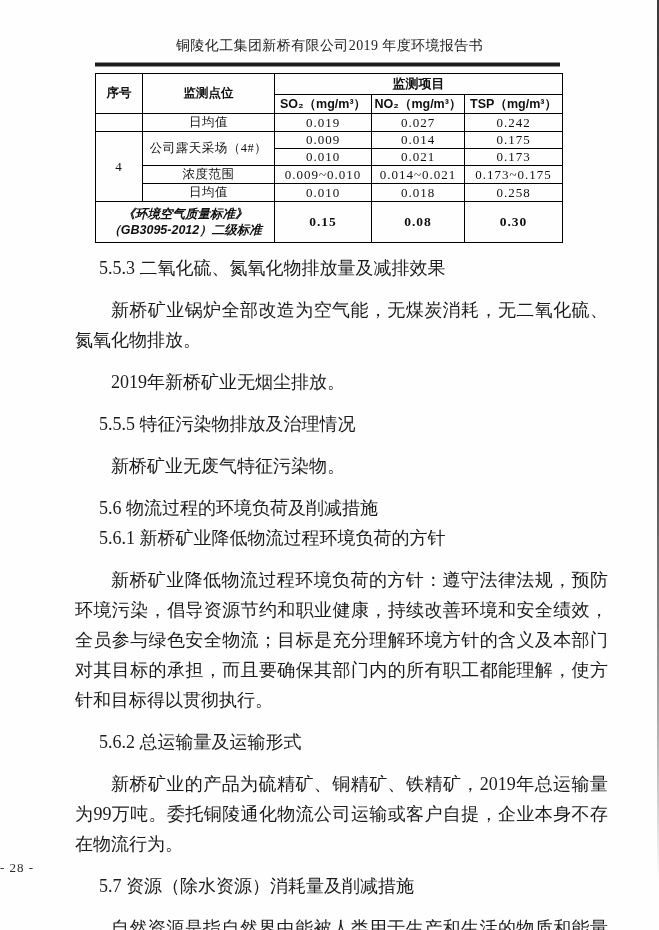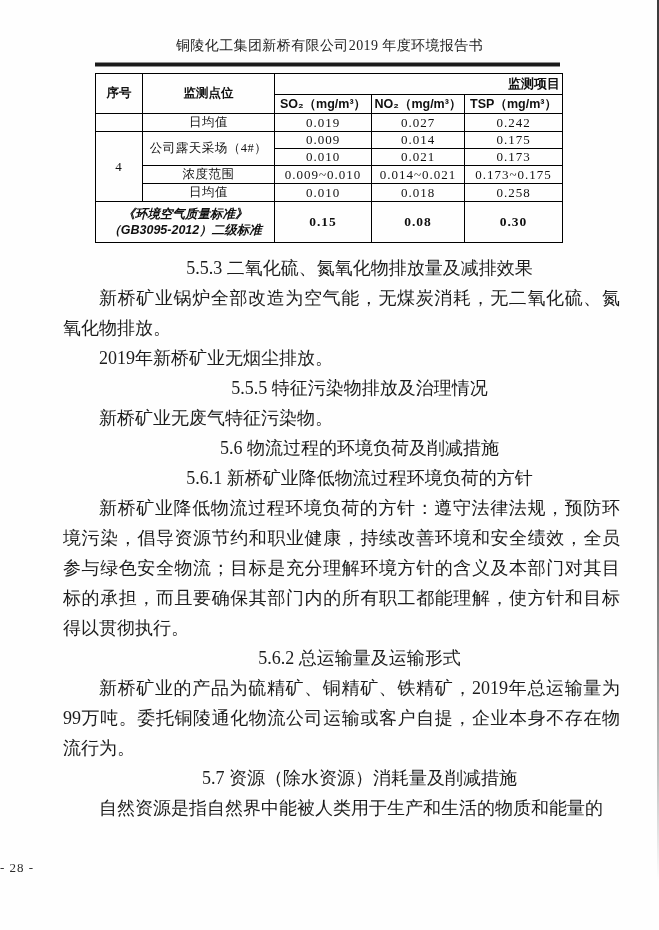--- a/index.html
+++ b/index.html
@@ -53,21 +53,21 @@
     vertical-align: middle;
     padding: 0 2px;
     overflow: hidden;
   }
   .monitor-table { border: 1.5px solid #000; padding-left: 22px; }
   .monitor-table th {
     font-family: "Liberation Sans", "DejaVu Sans", sans-serif;
     font-weight: bold;
     font-size: 12.5px;
   }
-  .monitor-table .th-group { font-size: 13px; text-align: right; }
+  .monitor-table .th-group { font-size: 13px; }
   .monitor-table td { font-size: 13px; }
   .monitor-table td.cn { font-size: 12.5px; letter-spacing: 0.5px; }
   .monitor-table td.num { letter-spacing: 1px; }
   tr.hrow1 { height: 21px; }
   tr.hrow2 { height: 19px; }
   tr.drow  { height: 15px; }
   tr.std-row { height: 41px; }
   tr.std-row td {
     font-weight: bold;
   }
@@ -82,25 +82,25 @@
   
   .content {
     margin: 10px 39px 0 63px;
     font-size: 18px;
     line-height: 30px;
     text-align: justify;
     color: #1c1c1c;
   }
   .sec-heading {
     text-indent: 2em;
-    text-align: center;
+    text-align: left;
     white-space: nowrap;
   }
   .para {
-    margin: 0;
+    margin: 12px;
     text-indent: 2em;
   }
   
   .footer {
     position: absolute;
     top: 860px;
     left: 0;
     width: 100%;
     text-align: left;
     font-size: 13px;

